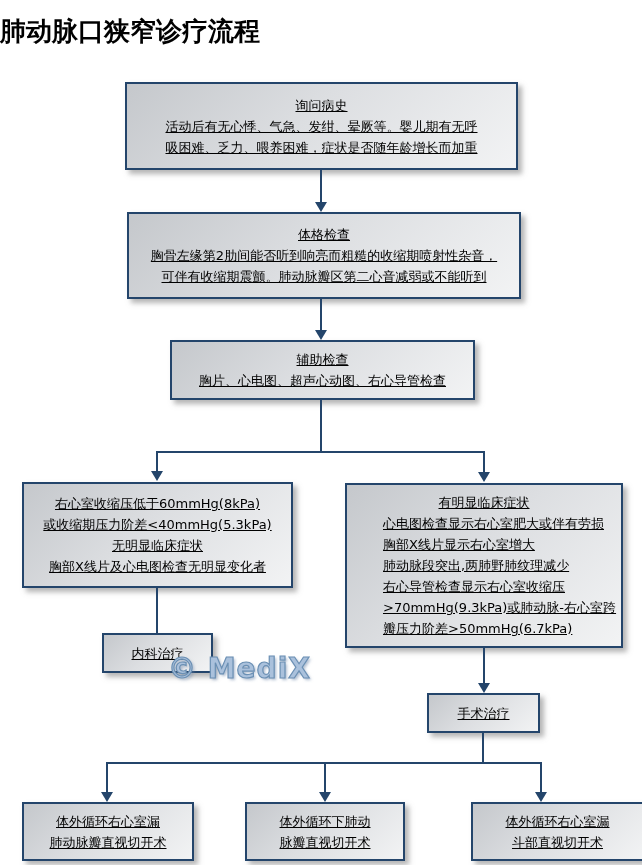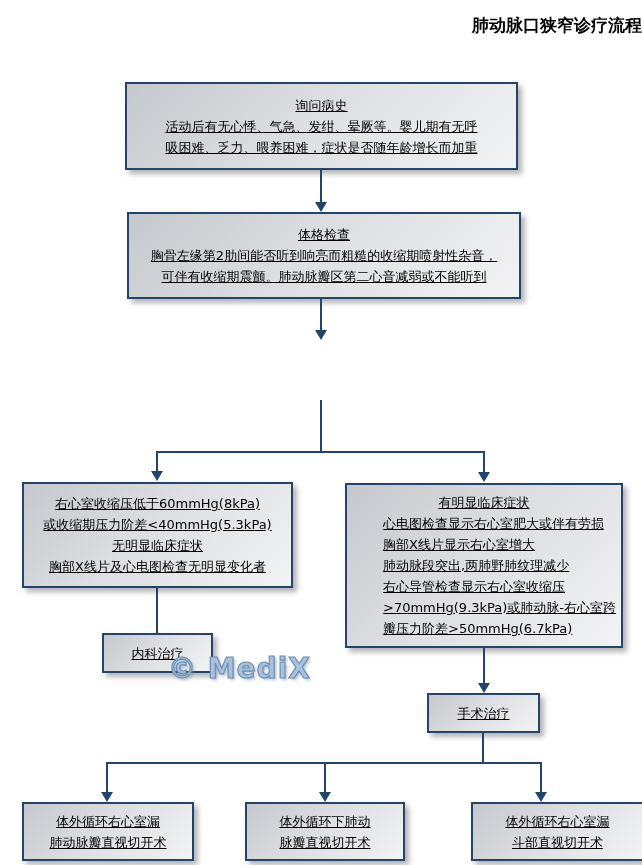--- a/index.html
+++ b/index.html
@@ -2,21 +2,21 @@
 <html><head>
 <meta charset="utf-8">
 <style>
   html,body{margin:0;padding:0;background:#ffffff;}
   .canvas{
     position:relative;width:642px;height:865px;background:#ffffff;overflow:hidden;
     font-family:"DejaVu Sans","Liberation Sans",sans-serif;color:#000;
   }
   .title{
     position:absolute;top:14px;left:0;width:642px;margin:0;
-    text-align:right;font-size:17px;font-weight:bold;color:#000;
+    text-align:left;font-size:26px;font-weight:bold;color:#000;
     font-family:"DejaVu Sans","Liberation Sans",sans-serif;
   }
   .node{
     position:absolute;box-sizing:border-box;
     border:2px solid #24456b;
     background:linear-gradient(135deg,#c5c8cc 0%,#dcdee1 45%,#f2f3f4 100%);
     box-shadow:4px 4px 5px rgba(110,110,110,0.5);
     display:flex;flex-direction:column;justify-content:center;align-items:center;
     font-size:13px;line-height:21px;text-align:center;
   }
@@ -55,20 +55,24 @@
 
   <div class="node" style="left:127px;top:212px;width:394px;height:87px;">
     <div class="nl">体格检查</div>
     <div class="nl">胸骨左缘第2肋间能否听到响亮而粗糙的收缩期喷射性杂音，</div>
     <div class="nl">可伴有收缩期震颤。肺动脉瓣区第二心音减弱或不能听到</div>
   </div>
 
   <div class="vline" style="left:320px;top:299px;height:32px;"></div>
   <div class="ah" style="left:315px;top:330px;"></div>
 
+  <div class="node" style="left:170px;top:340px;width:305px;height:60px;">
+    <div class="nl">辅助检查</div>
+    <div class="nl">胸片、心电图、超声心动图、右心导管检查</div>
+  </div>
 
   <div class="vline" style="left:320px;top:400px;height:53px;"></div>
   <div class="hline" style="left:156px;top:451px;width:329px;"></div>
   <div class="vline" style="left:156px;top:452px;height:20px;"></div>
   <div class="ah" style="left:151px;top:471px;"></div>
   <div class="vline" style="left:483px;top:452px;height:21px;"></div>
   <div class="ah" style="left:478px;top:472px;"></div>
 
   <div class="node" style="left:22px;top:482px;width:271px;height:106px;">
     <div class="nl">右心室收缩压低于60mmHg(8kPa)</div>

